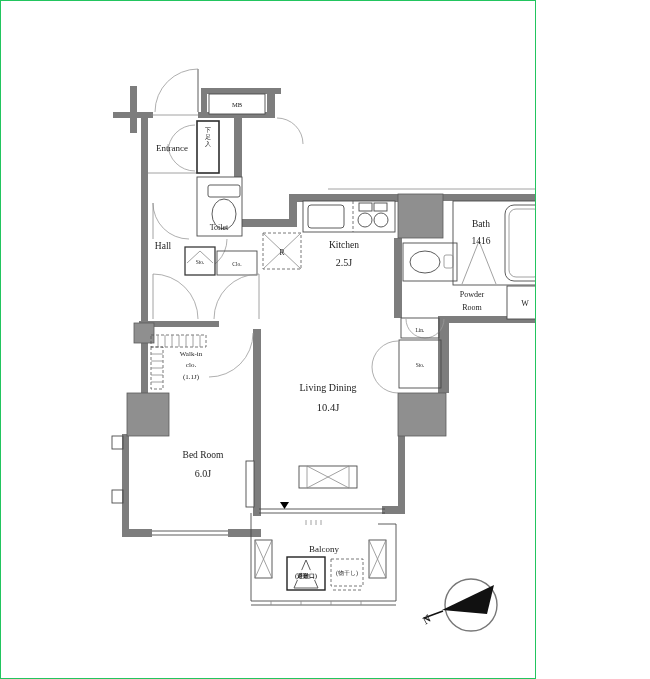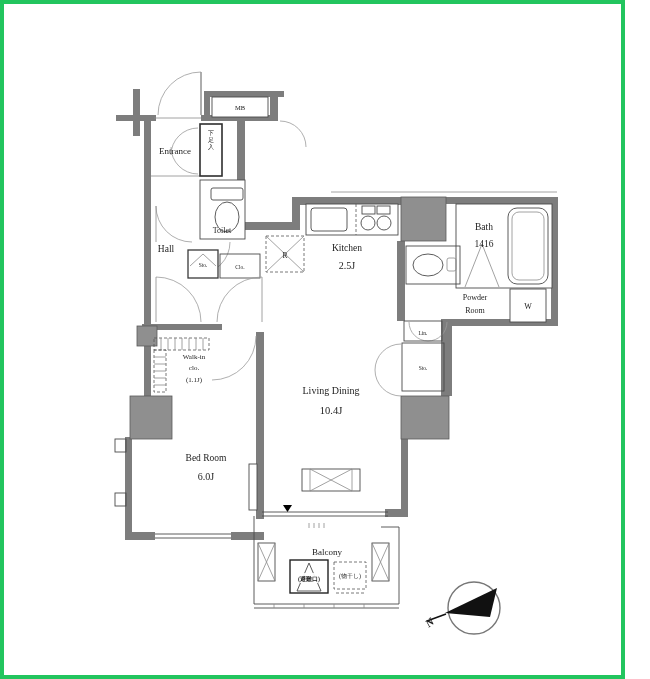--- a/index.html
+++ b/index.html
@@ -1,18 +1,18 @@
 <!DOCTYPE html>
 <html><head>
 <meta charset="utf-8">
 <style>
   html,body { margin:0; padding:0; background:#ffffff; }
   .canvas {
-    position:relative; width:625px; height:679px;
-    background:#ffffff; border:4px solid #22c55e; box-sizing:border-box;
+    position:relative; width:536px; height:679px;
+    background:#ffffff; border:1px solid #22c55e; box-sizing:border-box;
     overflow:hidden;
   }
   svg text {
     font-family:"Liberation Serif","DejaVu Serif",serif;
     fill:#1c1c1c;
   }
   .wall { fill:#7d7d7d; }
   .shaft { fill:#8f8f8f; stroke:#5a5a5a; stroke-width:0.8; }
   .thin { fill:none; stroke:#4a4a4a; stroke-width:0.9; }
   .thin-lt { fill:none; stroke:#8a8a8a; stroke-width:0.8; }

